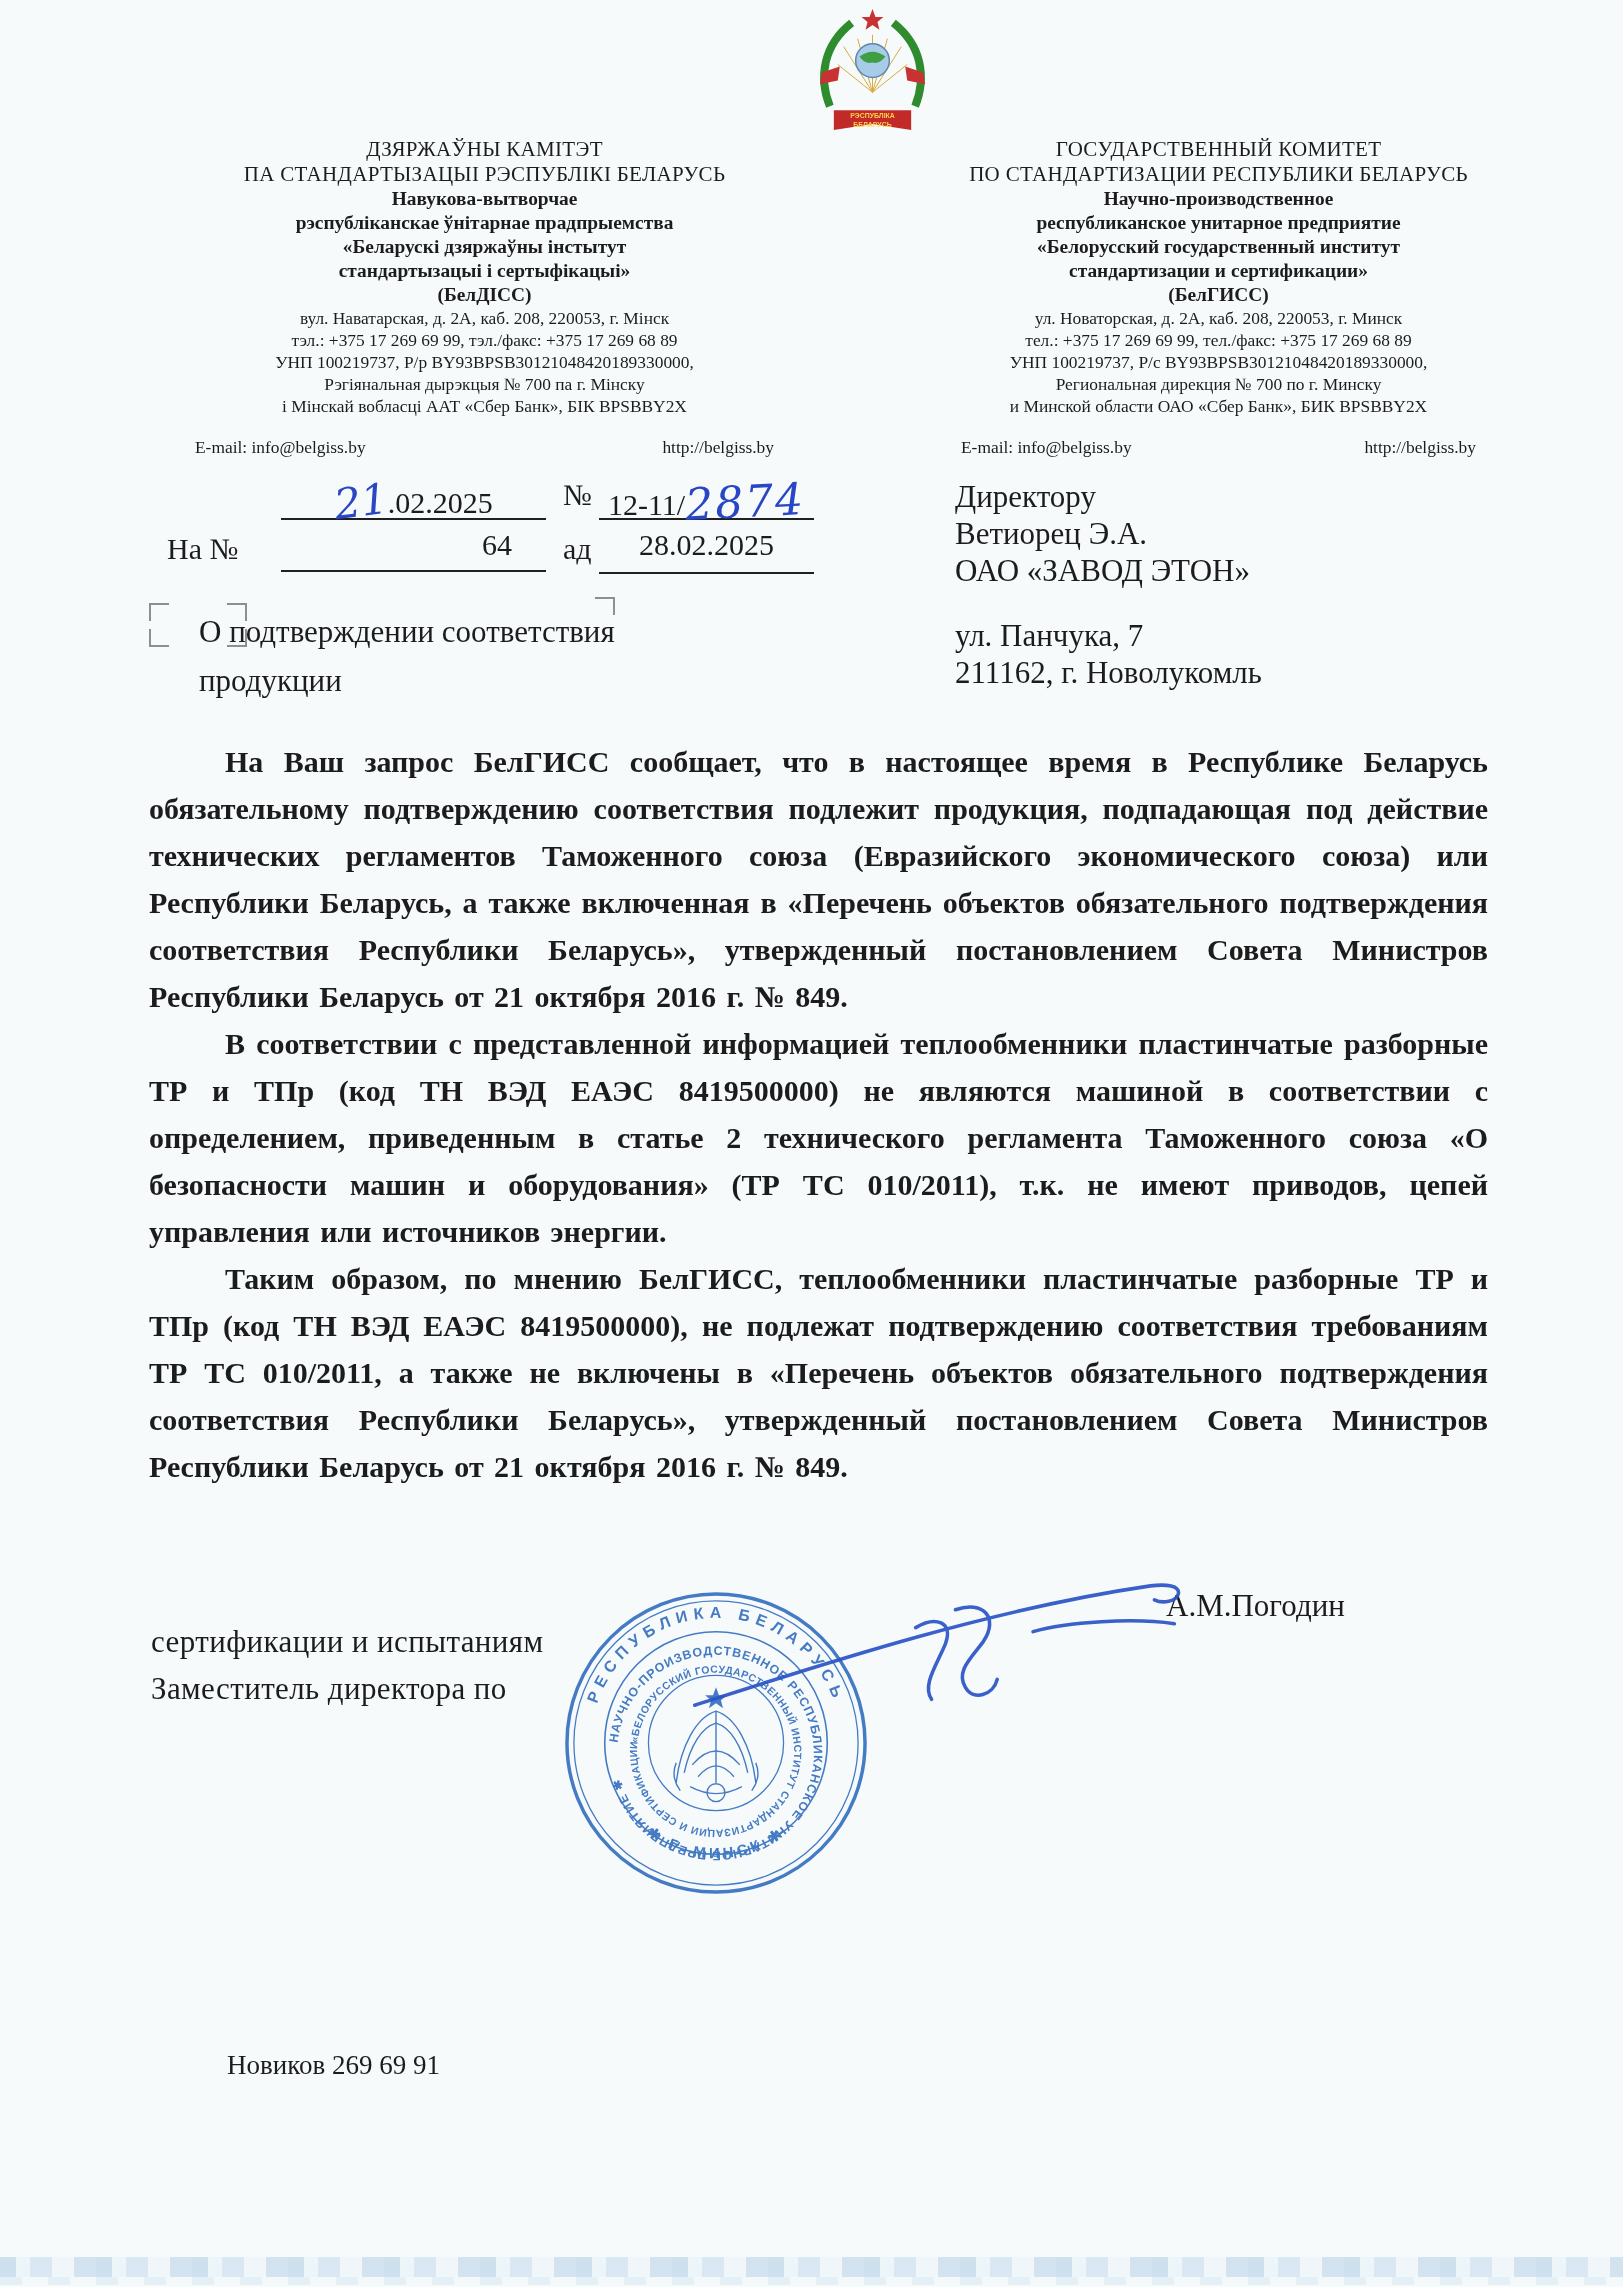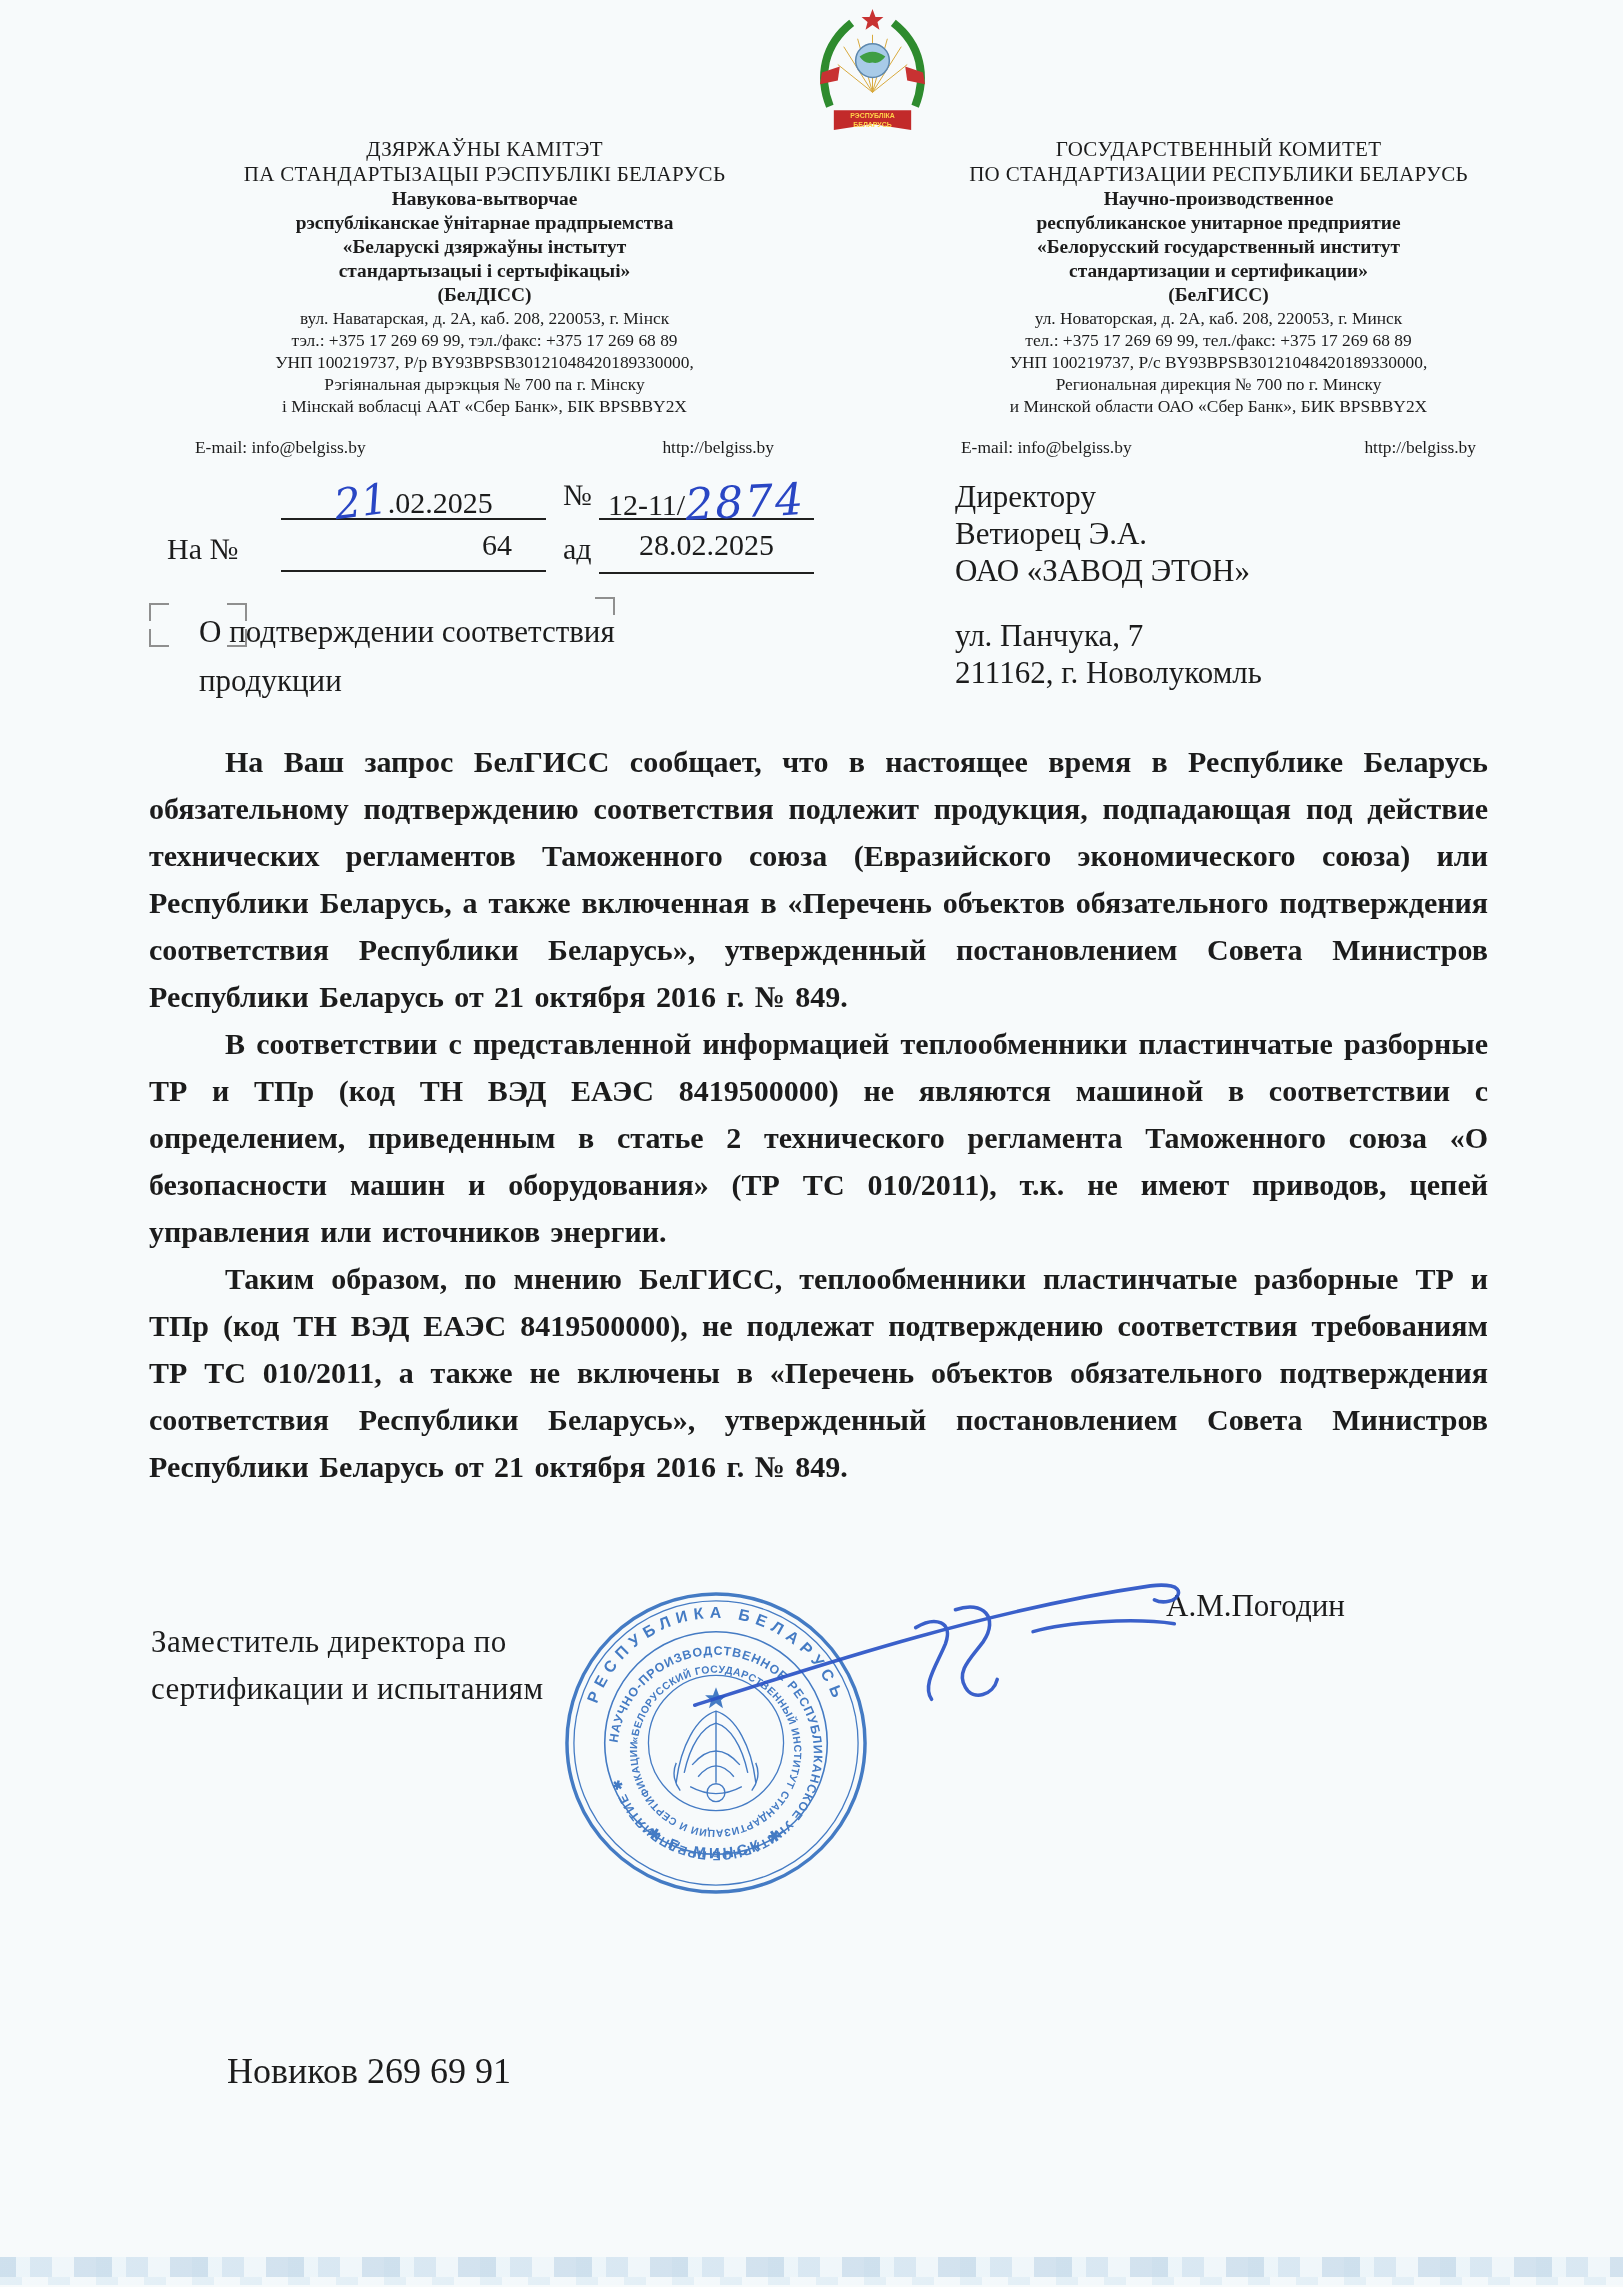--- a/index.html
+++ b/index.html
@@ -50,21 +50,21 @@
   .bodytext{left:149px;top:738px;width:1339px;}
   .bodytext p{margin:0;font-size:30px;line-height:47px;text-align:justify;text-indent:76px;word-spacing:3px;font-weight:bold;}
 
   
   .position{left:151px;top:1618px;width:597px;font-size:31px;line-height:47px;letter-spacing:0.4px;}
   .sign-name{left:1166px;top:1588px;font-size:31px;text-align:right;}
   .stamp{left:561px;top:1588px;width:310px;height:310px;mix-blend-mode:multiply;opacity:.92;}
   .sign-strokes{left:617px;top:1558px;width:657px;height:199px;z-index:5;}
 
   
-  .footer{left:227px;top:2050px;font-size:36px;}
+  .footer{left:227px;top:2050px;font-size:27px;}
 
   
   .scanbar{left:0;top:2257px;width:1624px;height:20px;
     background:repeating-linear-gradient(90deg,
       rgba(173,203,226,.55) 0 16px, rgba(226,240,248,.5) 16px 30px,
       rgba(188,214,234,.5) 30px 52px, rgba(233,243,249,.5) 52px 74px,
       rgba(167,198,224,.45) 74px 96px);}
   .scanbar2{left:0;top:2277px;width:1624px;height:8px;
     background:repeating-linear-gradient(90deg,
       rgba(205,227,241,.45) 0 22px, rgba(240,247,251,.5) 22px 48px);}
@@ -154,22 +154,22 @@
 
 <div class="abs subject">О подтверждении соответствия продукции</div>
 
 <div class="abs bodytext">
   <p>На Ваш запрос БелГИСС сообщает, что в настоящее время в Республике Беларусь обязательному подтверждению соответствия подлежит продукция, подпадающая под действие технических регламентов Таможенного союза (Евразийского экономического союза) или Республики Беларусь, а также включенная в «Перечень объектов обязательного подтверждения соответствия Республики Беларусь», утвержденный постановлением Совета Министров Республики Беларусь от 21 октября 2016 г. № 849.</p>
   <p>В соответствии с представленной информацией теплообменники пластинчатые разборные ТР и ТПр (код ТН ВЭД ЕАЭС 8419500000) не являются машиной в соответствии с определением, приведенным в статье 2 технического регламента Таможенного союза «О безопасности машин и оборудования» (ТР ТС 010/2011), т.к. не имеют приводов, цепей управления или источников энергии.</p>
   <p>Таким образом, по мнению БелГИСС, теплообменники пластинчатые разборные ТР и ТПр (код ТН ВЭД ЕАЭС 8419500000), не подлежат подтверждению соответствия требованиям ТР ТС 010/2011, а также не включены в «Перечень объектов обязательного подтверждения соответствия Республики Беларусь», утвержденный постановлением Совета Министров Республики Беларусь от 21 октября 2016 г. № 849.</p>
 </div>
 
 <div class="abs position">
+  <div>сертификации и испытаниям</div>
   <div>Заместитель директора по</div>
-  <div>сертификации и испытаниям</div>
 </div>
 <div class="abs sign-name">А.М.Погодин</div>
 
 <svg class="abs stamp" viewBox="0 0 312 312" xmlns="http://www.w3.org/2000/svg">
   <defs>
     <path id="arcTop" d="M 30 156 A 126 126 0 1 1 282 156"></path>
     <path id="arcBottom" d="M 40 156 A 116 116 0 0 0 272 156"></path>
     <path id="ringMid" d="M 57 156 A 99 99 0 1 1 56.9 157"></path>
     <path id="ringInner" d="M 77 156 A 79 79 0 1 1 76.9 157"></path>
   </defs>

